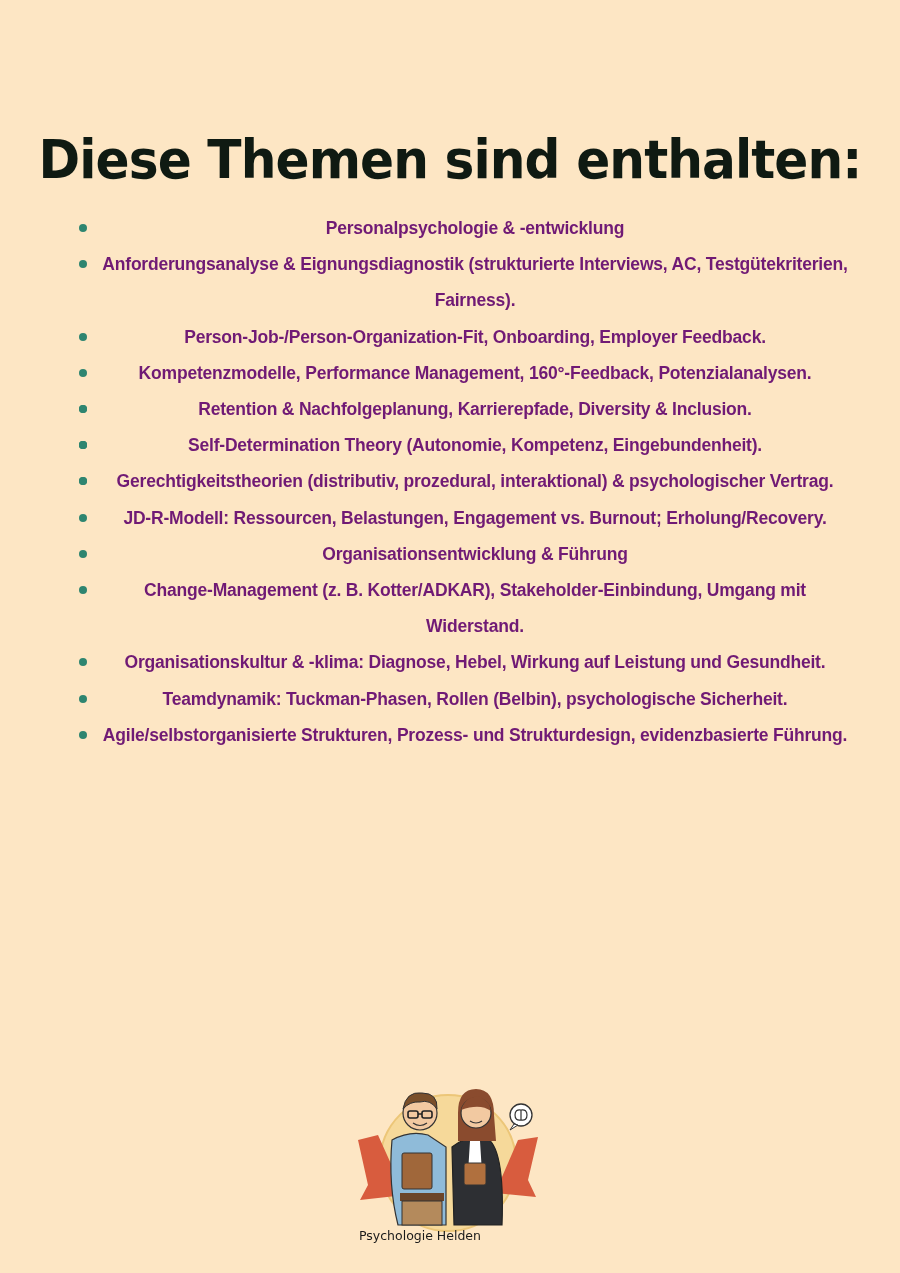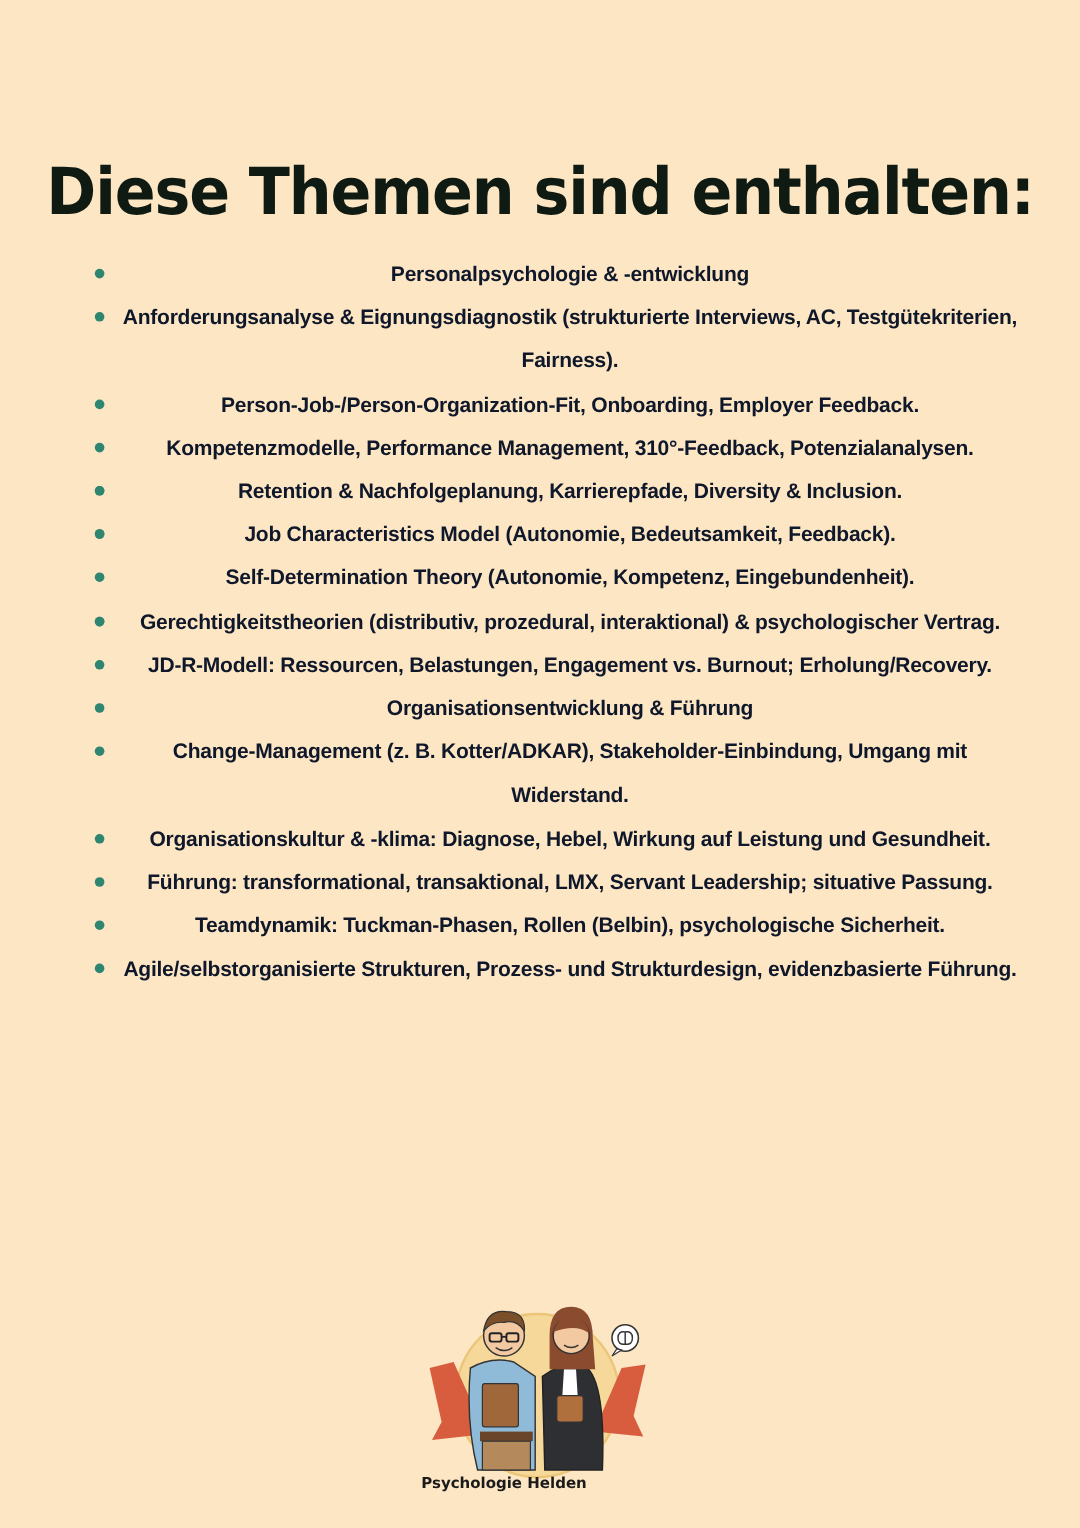--- a/index.html
+++ b/index.html
@@ -22,21 +22,21 @@
     transform: scaleX(0.93);
   }
   .topics {
     position: absolute;
     top: 210px; left: 70px; width: 780px;
     list-style: none; margin: 0; padding: 0;
   }
   .topic {
     position: relative;
     text-align: center;
-    color: #0f172a;
+    color: #701a75;
     font-family: "Liberation Sans", sans-serif;
     font-weight: bold;
     font-size: 17.5px;
     line-height: 36.2px;
     padding-left: 30px;
     padding-right: 0;
     letter-spacing: -0.2px;
   }
   .bullet {
     position: absolute;
@@ -48,47 +48,46 @@
   .emblem {
     position: absolute;
     left: 350px; top: 1075px;
     width: 200px; height: 160px;
   }
   .brand {
     position: absolute;
     top: 1228px; left: 0; width: 840px;
     text-align: center;
     font-family: "DejaVu Sans", sans-serif;
-    font-weight: bold;
+    font-weight: normal;
     font-size: 12.5px;
     color: #1a1a1a;
   }
 </style>
 </head>
 <body>
 
 <h1 class="title">Diese Themen sind enthalten:</h1>
 
 <ul class="topics">
   <li class="topic"><span class="bullet"></span><span>Personalpsychologie &amp; -entwicklung</span></li>
   <li class="topic"><span class="bullet"></span><span>Anforderungsanalyse &amp; Eignungsdiagnostik (strukturierte Interviews, AC, Testgütekriterien, Fairness).</span></li>
   <li class="topic"><span class="bullet"></span><span>Person-Job-/Person-Organization-Fit, Onboarding, Employer Feedback.</span></li>
-  <li class="topic"><span class="bullet"></span><span>Kompetenzmodelle, Performance Management, 310°-Feedback, Potenzialanalysen.</span></li>
+  <li class="topic"><span class="bullet"></span><span>Kompetenzmodelle, Performance Management, 160°-Feedback, Potenzialanalysen.</span></li>
   <li class="topic"><span class="bullet"></span></li>
   <li class="topic"><span class="bullet"></span><span>Retention &amp; Nachfolgeplanung, Karrierepfade, Diversity &amp; Inclusion.</span></li>
   <li class="topic"><span class="bullet"></span></li>
-  <li class="topic"><span class="bullet"></span><span>Job Characteristics Model (Autonomie, Bedeutsamkeit, Feedback).</span></li>
+  <li class="topic"><span class="bullet"></span></li>
   <li class="topic"><span class="bullet"></span><span>Self-Determination Theory (Autonomie, Kompetenz, Eingebundenheit).</span></li>
   <li class="topic"><span class="bullet"></span></li>
   <li class="topic"><span class="bullet"></span><span>Gerechtigkeitstheorien (distributiv, prozedural, interaktional) &amp; psychologischer Vertrag.</span></li>
   <li class="topic"><span class="bullet"></span><span>JD-R-Modell: Ressourcen, Belastungen, Engagement vs. Burnout; Erholung/Recovery.</span></li>
   <li class="topic"><span class="bullet"></span><span>Organisationsentwicklung &amp; Führung</span></li>
   <li class="topic"><span class="bullet"></span><span>Change-Management (z. B. Kotter/ADKAR), Stakeholder-Einbindung, Umgang mit Widerstand.</span></li>
   <li class="topic"><span class="bullet"></span><span>Organisationskultur &amp; -klima: Diagnose, Hebel, Wirkung auf Leistung und Gesundheit.</span></li>
-  <li class="topic"><span class="bullet"></span><span>Führung: transformational, transaktional, LMX, Servant Leadership; situative Passung.</span></li>
   <li class="topic"><span class="bullet"></span><span>Teamdynamik: Tuckman-Phasen, Rollen (Belbin), psychologische Sicherheit.</span></li>
   <li class="topic"><span class="bullet"></span><span>Agile/selbstorganisierte Strukturen, Prozess- und Strukturdesign, evidenzbasierte Führung.</span></li>
 </ul>
 
 <svg class="emblem" viewBox="0 0 200 160" xmlns="http://www.w3.org/2000/svg">
 
   <circle cx="98" cy="88" r="68" fill="#f6d99a" stroke="#ecc678" stroke-width="2"></circle>
 
   <path d="M28 60 L8 65 L18 110 L10 125 L55 120 Z" fill="#d85c3e"></path>
   <path d="M168 65 L188 62 L178 105 L186 122 L145 118 Z" fill="#d85c3e"></path>

